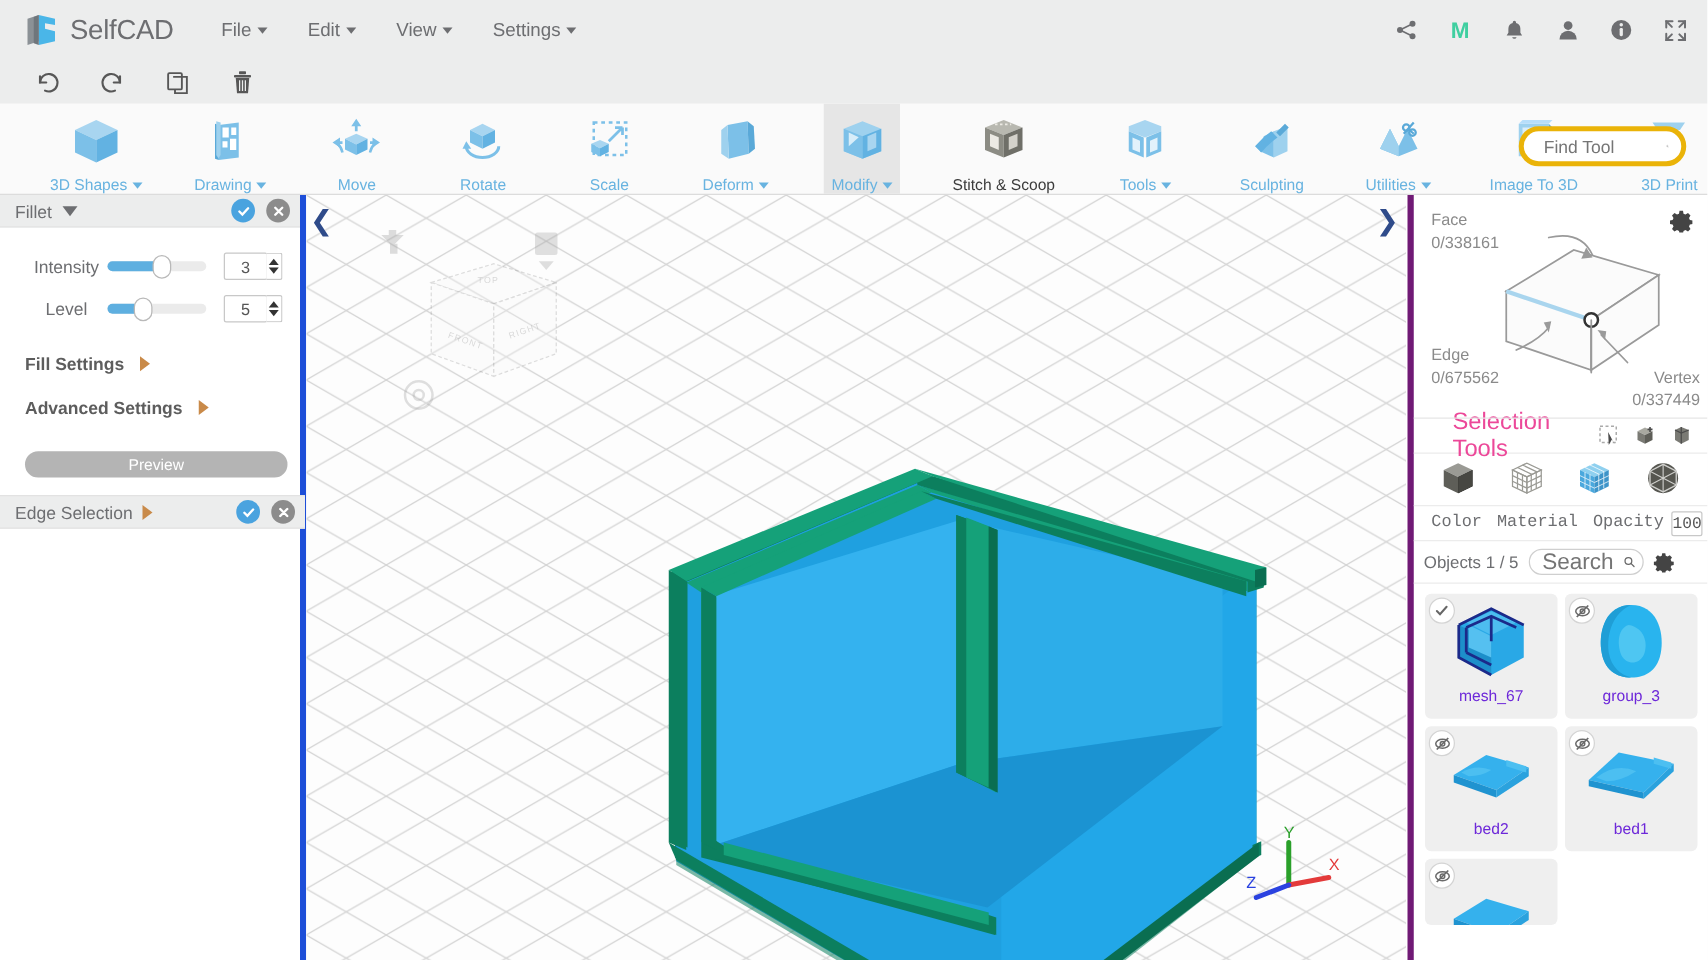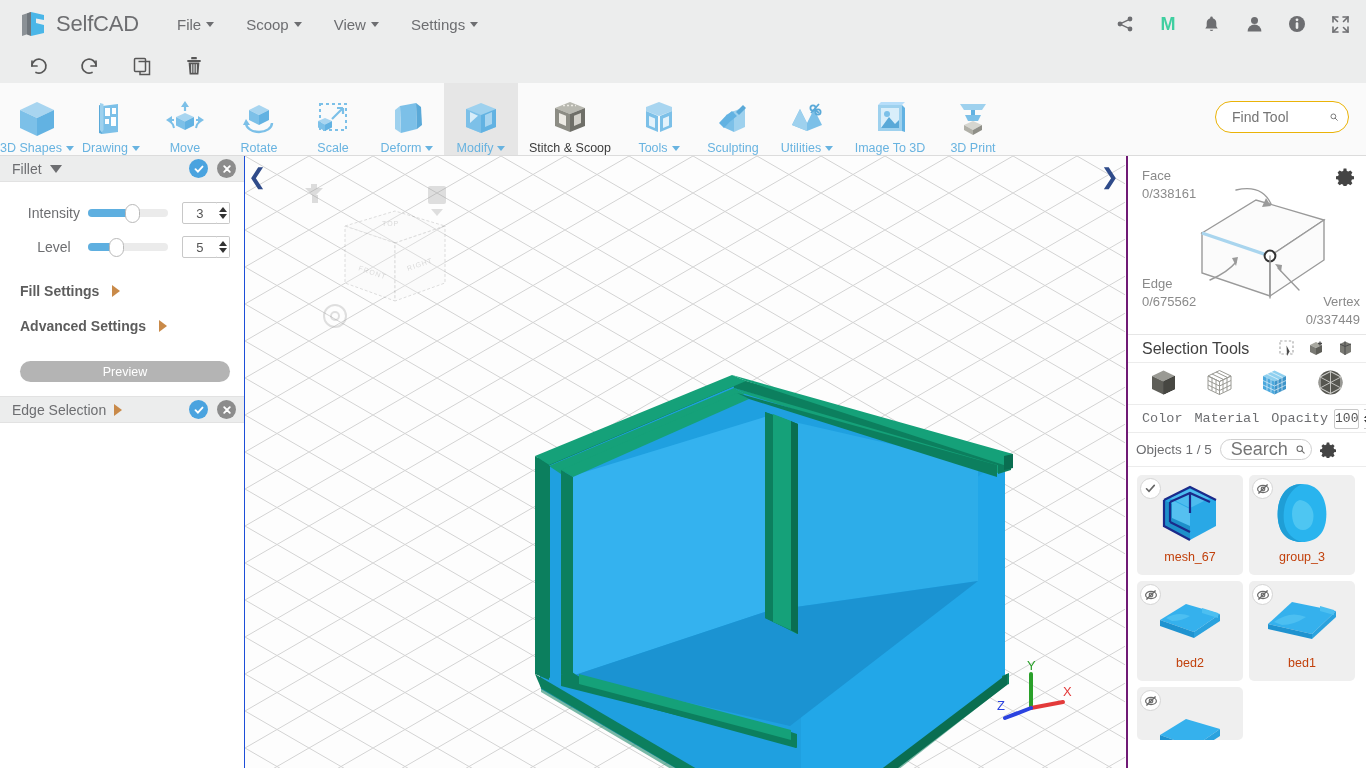--- a/index.html
+++ b/index.html
@@ -45,41 +45,41 @@
   }
   .ub{ width:52px; height:34px; display:flex;align-items:center;justify-content:center;cursor:pointer;color:#575757;}
 
   
   .toolbar{
     position:absolute; left:0; top:83px; width:1366px; height:73px;
     background:#fafafa; border-bottom:1px solid #dcdcdc; display:flex; align-items:flex-start;
   }
   .tool{
     width:74px; height:72px; display:flex; flex-direction:column; align-items:center;
-    justify-content:flex-end; padding-top:10px; cursor:pointer; position:relative;
+    justify-content:space-between; padding-top:10px; cursor:pointer; position:relative;margin-left:40px;
   }
   .tool .ic{ height:40px; display:flex;align-items:center;justify-content:center;}
   .tool .lb{ font-size:12.5px; color:#68b3e0; margin-top:2px; display:flex; align-items:center; gap:4px; white-space:nowrap;}
   .tool .lb .caret{ border-top-color:#68b3e0; }
   .tool.dark .lb{ color:#3b3b3b; }
   .tool.active{ background:#e6e6e6; }
   .findtool{
     position:absolute; right:17px; top:18px; width:134px; height:32px;
-    border:1px solid #eab308; border-radius:16px; background:#fff;
+    border:4px solid #eab308; border-radius:16px; background:#fff;
     display:flex; align-items:center; padding:0 10px 0 16px; gap:6px;
   }
   .findtool input{
     border:0; outline:0; width:92px; font-size:14px; color:#8c8c8c;
     font-family:"Liberation Sans", sans-serif; background:transparent;
   }
 
   
   .leftpanel{
     position:absolute; left:0; top:156px; width:245px; height:612px;
-    background:#fff; border-right:1px solid #1d4ed8;
+    background:#fff; border-right:5px solid #1d4ed8;
   }
   .lp-header{
     height:26px; background:#eceded; display:flex; align-items:center;
     padding:0 8px 0 12px; border-bottom:1px solid #e2e2e2;
   }
   .lp-title{ font-size:14px; color:#6d6e71; display:flex; align-items:center; gap:8px;}
   .tri-down{ width:0;height:0;border-left:6px solid transparent;border-right:6px solid transparent;border-top:8px solid #6d6e71;}
   .tri-right{ width:0;height:0;border-top:6px solid transparent;border-bottom:6px solid transparent;border-left:8px solid #c98a49;}
   .lp-actions{ margin-left:auto; display:flex; align-items:center; gap:9px;}
   .btn-ok{ width:19px;height:19px;border-radius:50%;background:#4aa3df;display:flex;align-items:center;justify-content:center;cursor:pointer;}
@@ -115,32 +115,32 @@
     background:#fdfdfd; overflow:hidden;
   }
   .grid{ position:absolute; left:0;top:0;width:880px;height:612px; }
   .vp-chev{ position:absolute; font-size:22px; color:#2f4b8a; cursor:pointer; font-family:"Liberation Serif",serif;}
   .navcube{ position:absolute; left:45px; top:15px; width:200px; height:160px; }
   .axis{ position:absolute; right:48px; bottom:38px; width:80px; height:70px; }
 
   
   .rightpanel{
     position:absolute; left:1126px; top:156px; width:240px; height:612px;
-    background:#fff; border-left:2px solid #701a75;
+    background:#fff; border-left:5px solid #701a75;
   }
   .rp-top{ position:relative; height:179px; border-bottom:1px solid #e6e6e6; }
   .gear{ position:absolute; right:12px; top:12px; cursor:pointer; }
   .lbl-face{ position:absolute; left:14px; top:11px; font-size:13px; color:#8a8a8a; line-height:18px;}
   .lbl-edge{ position:absolute; left:14px; top:119px; font-size:13px; color:#8a8a8a; line-height:18px;}
   .lbl-vert{ position:absolute; right:6px; top:137px; font-size:13px; color:#8a8a8a; line-height:18px; text-align:right;}
   .seltools-row{
     height:28px; display:flex; align-items:center; padding:0 12px 0 14px;
     border-bottom:1px solid #ececec;
   }
-  .seltools-row .t{ font-size:16px;color:#404040;}
+  .seltools-row .t{ font-size:19px;color:#ec4899;margin-left:17px;}
   .seltools-icons{ margin-left:auto; display:flex; align-items:center; gap:12px;}
   .modes-row{ height:42px; display:flex; align-items:center; justify-content:space-around;
     padding:0 8px; border-bottom:1px solid #ececec;}
   .mode{ cursor:pointer; }
   .cmo-row{ height:28px; display:flex; align-items:center; gap:6px; padding:0 6px 0 14px;
     border-bottom:1px solid #ececec;font-family:Liberation Mono, monospace; }
   .cmo-row .t{ font-size:13.5px; color:#6d6e71; }
   .swatch{ width:19px;height:16px;border-radius:50%;background:#111; cursor:pointer;}
   .obj-row{ height:34px; display:flex; align-items:center; padding:0 8px 0 8px; gap:8px;
     border-bottom:1px solid #ececec;}
@@ -152,21 +152,21 @@
   .searchbox input{ border:0;outline:0;width:62px;font-size:18px;color:#9a9a9a;
     font-family:"Liberation Sans",sans-serif;background:transparent;}
   .objgrid{ display:flex; flex-wrap:wrap; gap:6px; padding:8px 0 0 9px; }
   .objcard{ width:106px; height:100px; background:#efefef; border-radius:5px; position:relative;
     display:flex; flex-direction:column; align-items:center; cursor:pointer; overflow:hidden;}
   .objcard .vis{
     position:absolute; left:3px; top:3px; width:21px;height:21px;border-radius:50%;
     background:#fff; border:1px solid #d4d4d4; display:flex;align-items:center;justify-content:center; z-index:2;
   }
   .objcard .thumb{ height:75px; width:100%; display:flex;align-items:center;justify-content:center;}
-  .objcard .cname{ font-size:12.5px; color:#c2410c; }
+  .objcard .cname{ font-size:12.5px; color:#6d28d9; }
   .objcard.partial{ height:53px; }
 </style>
 </head>
 <body>
 
 <div id="app">
 
   <div class="topbar">
     <div class="logo-wrap">
       <div class="logo-mark">
@@ -177,21 +177,21 @@
         </svg>
       </div>
       <div class="logo-text">SelfCAD</div>
     </div>
     <div class="menu">
       <div class="menu-item">
         <span>File</span>
         <i class="caret"></i>
       </div>
       <div class="menu-item">
-        <span>Scoop</span>
+        <span>Edit</span>
         <i class="caret"></i>
       </div>
       <div class="menu-item">
         <span>View</span>
         <i class="caret"></i>
       </div>
       <div class="menu-item">
         <span>Settings</span>
         <i class="caret"></i>
       </div>

